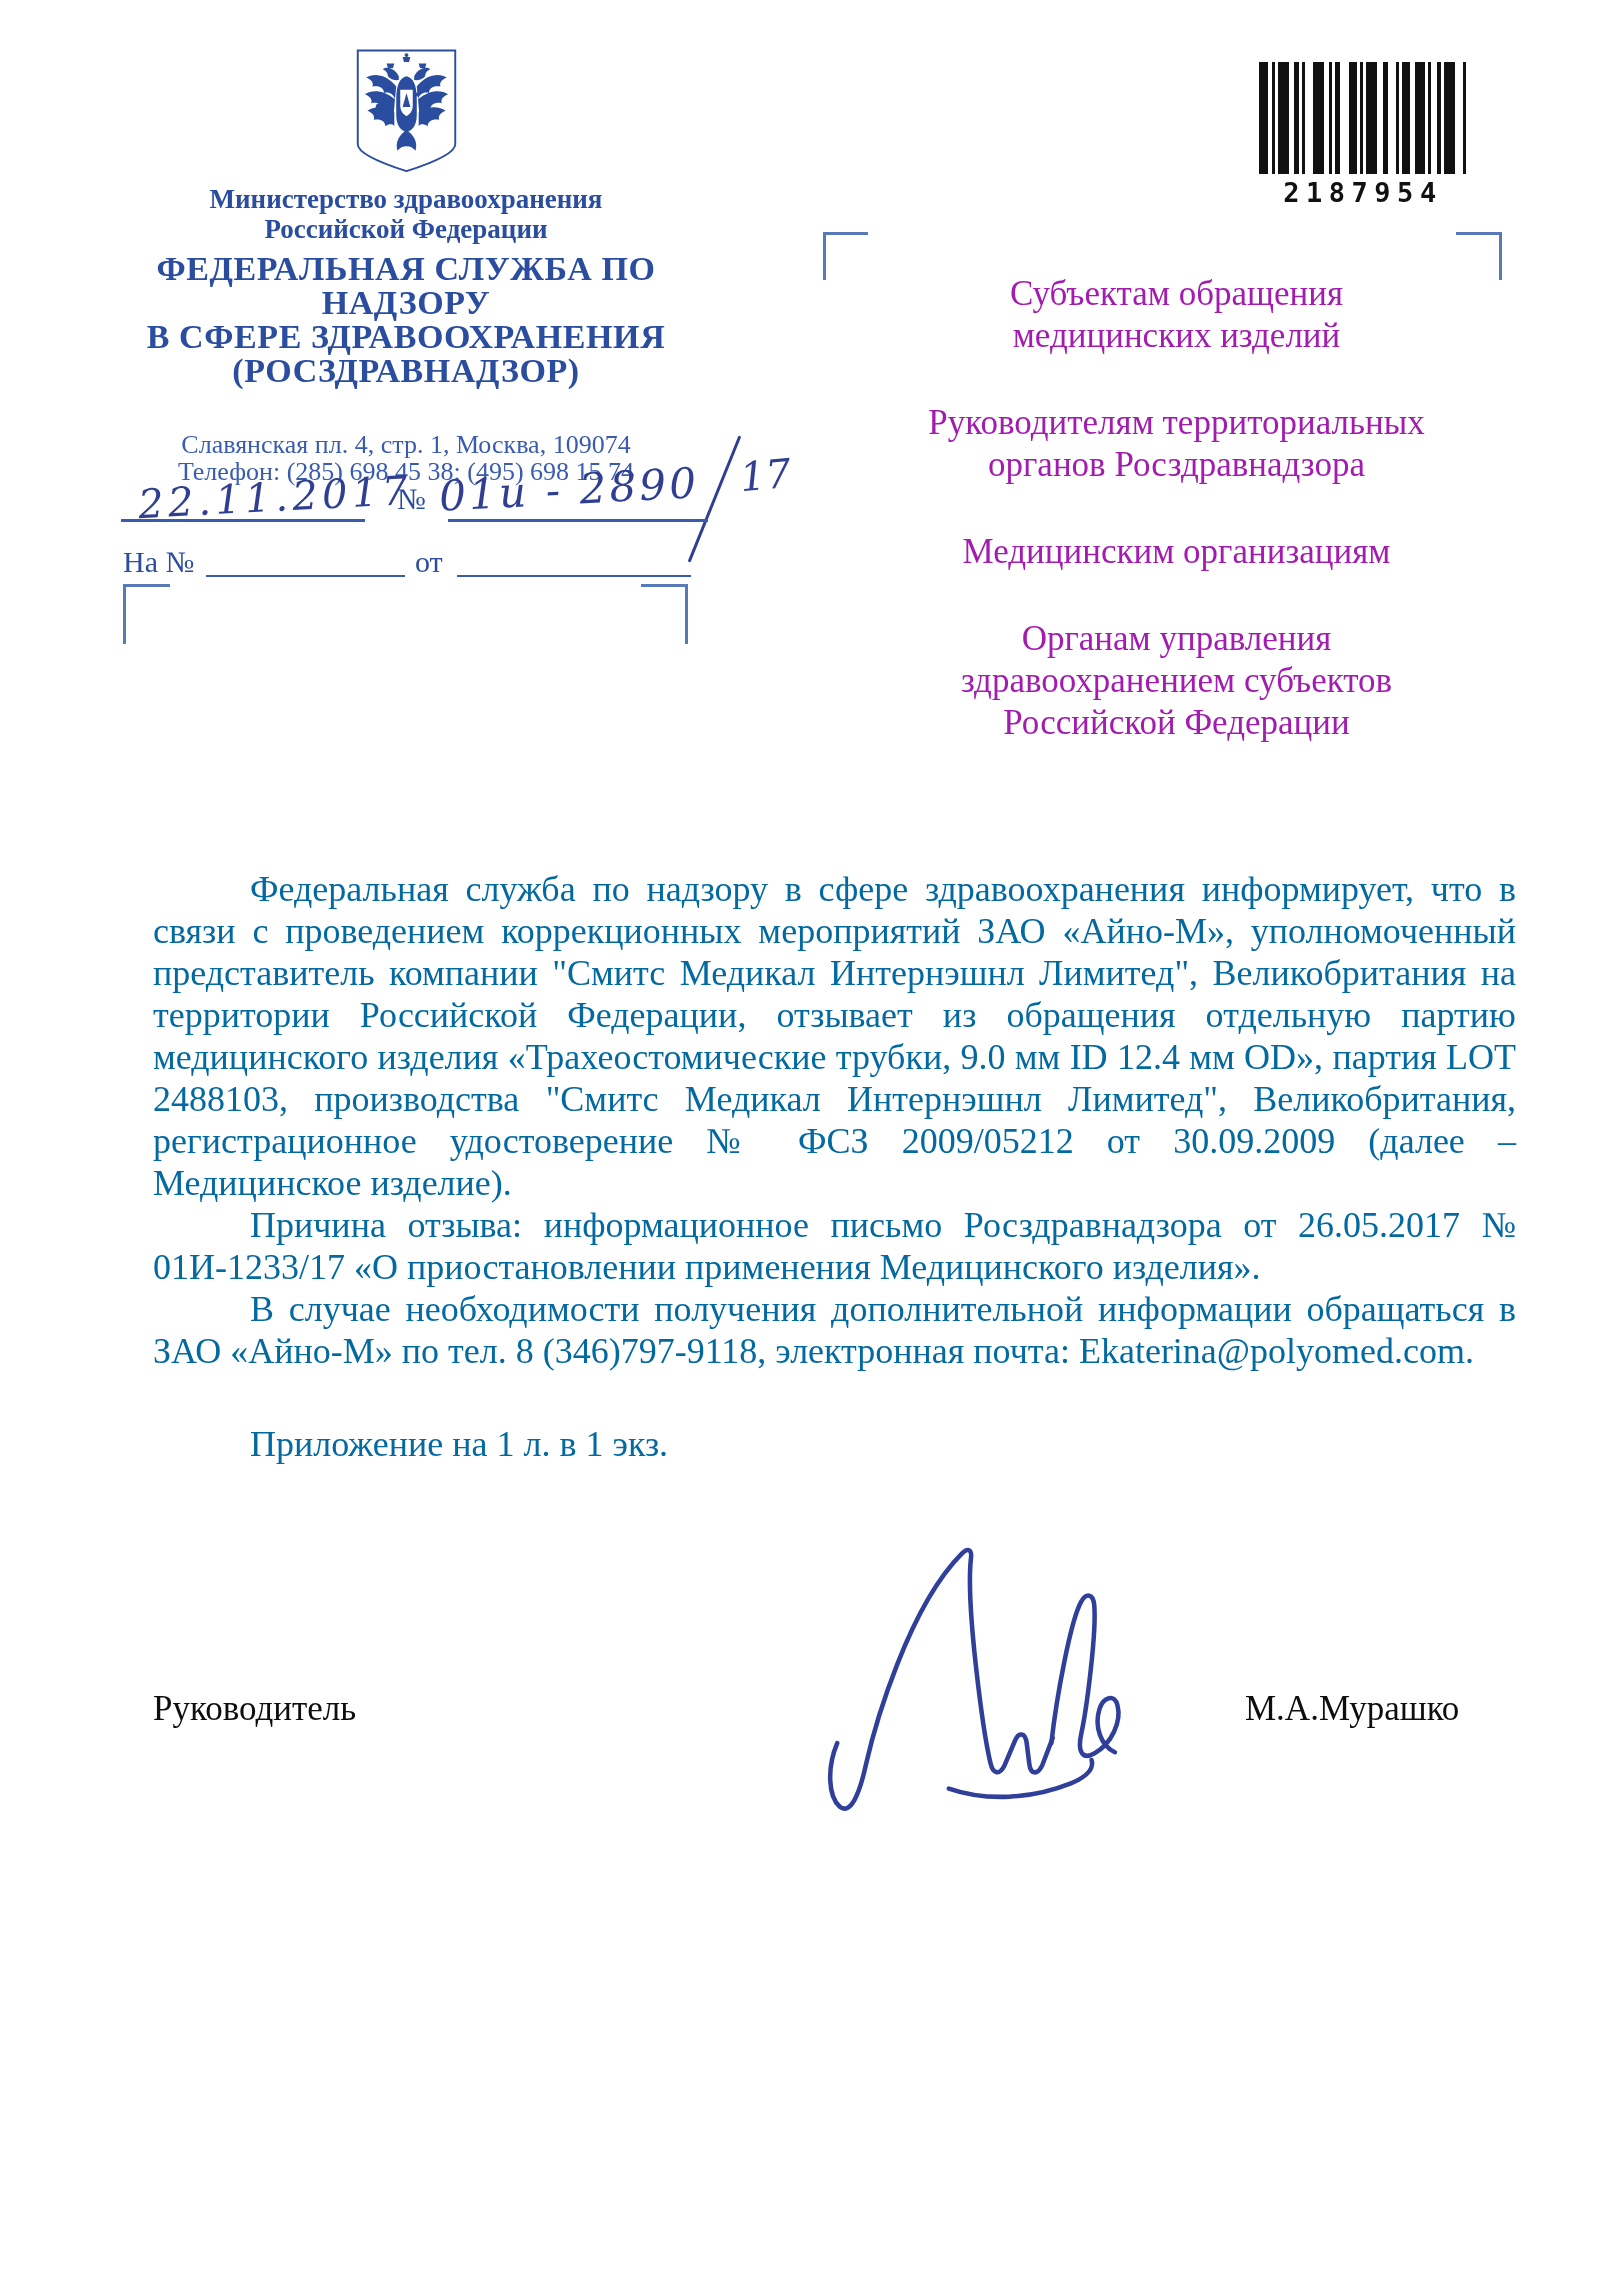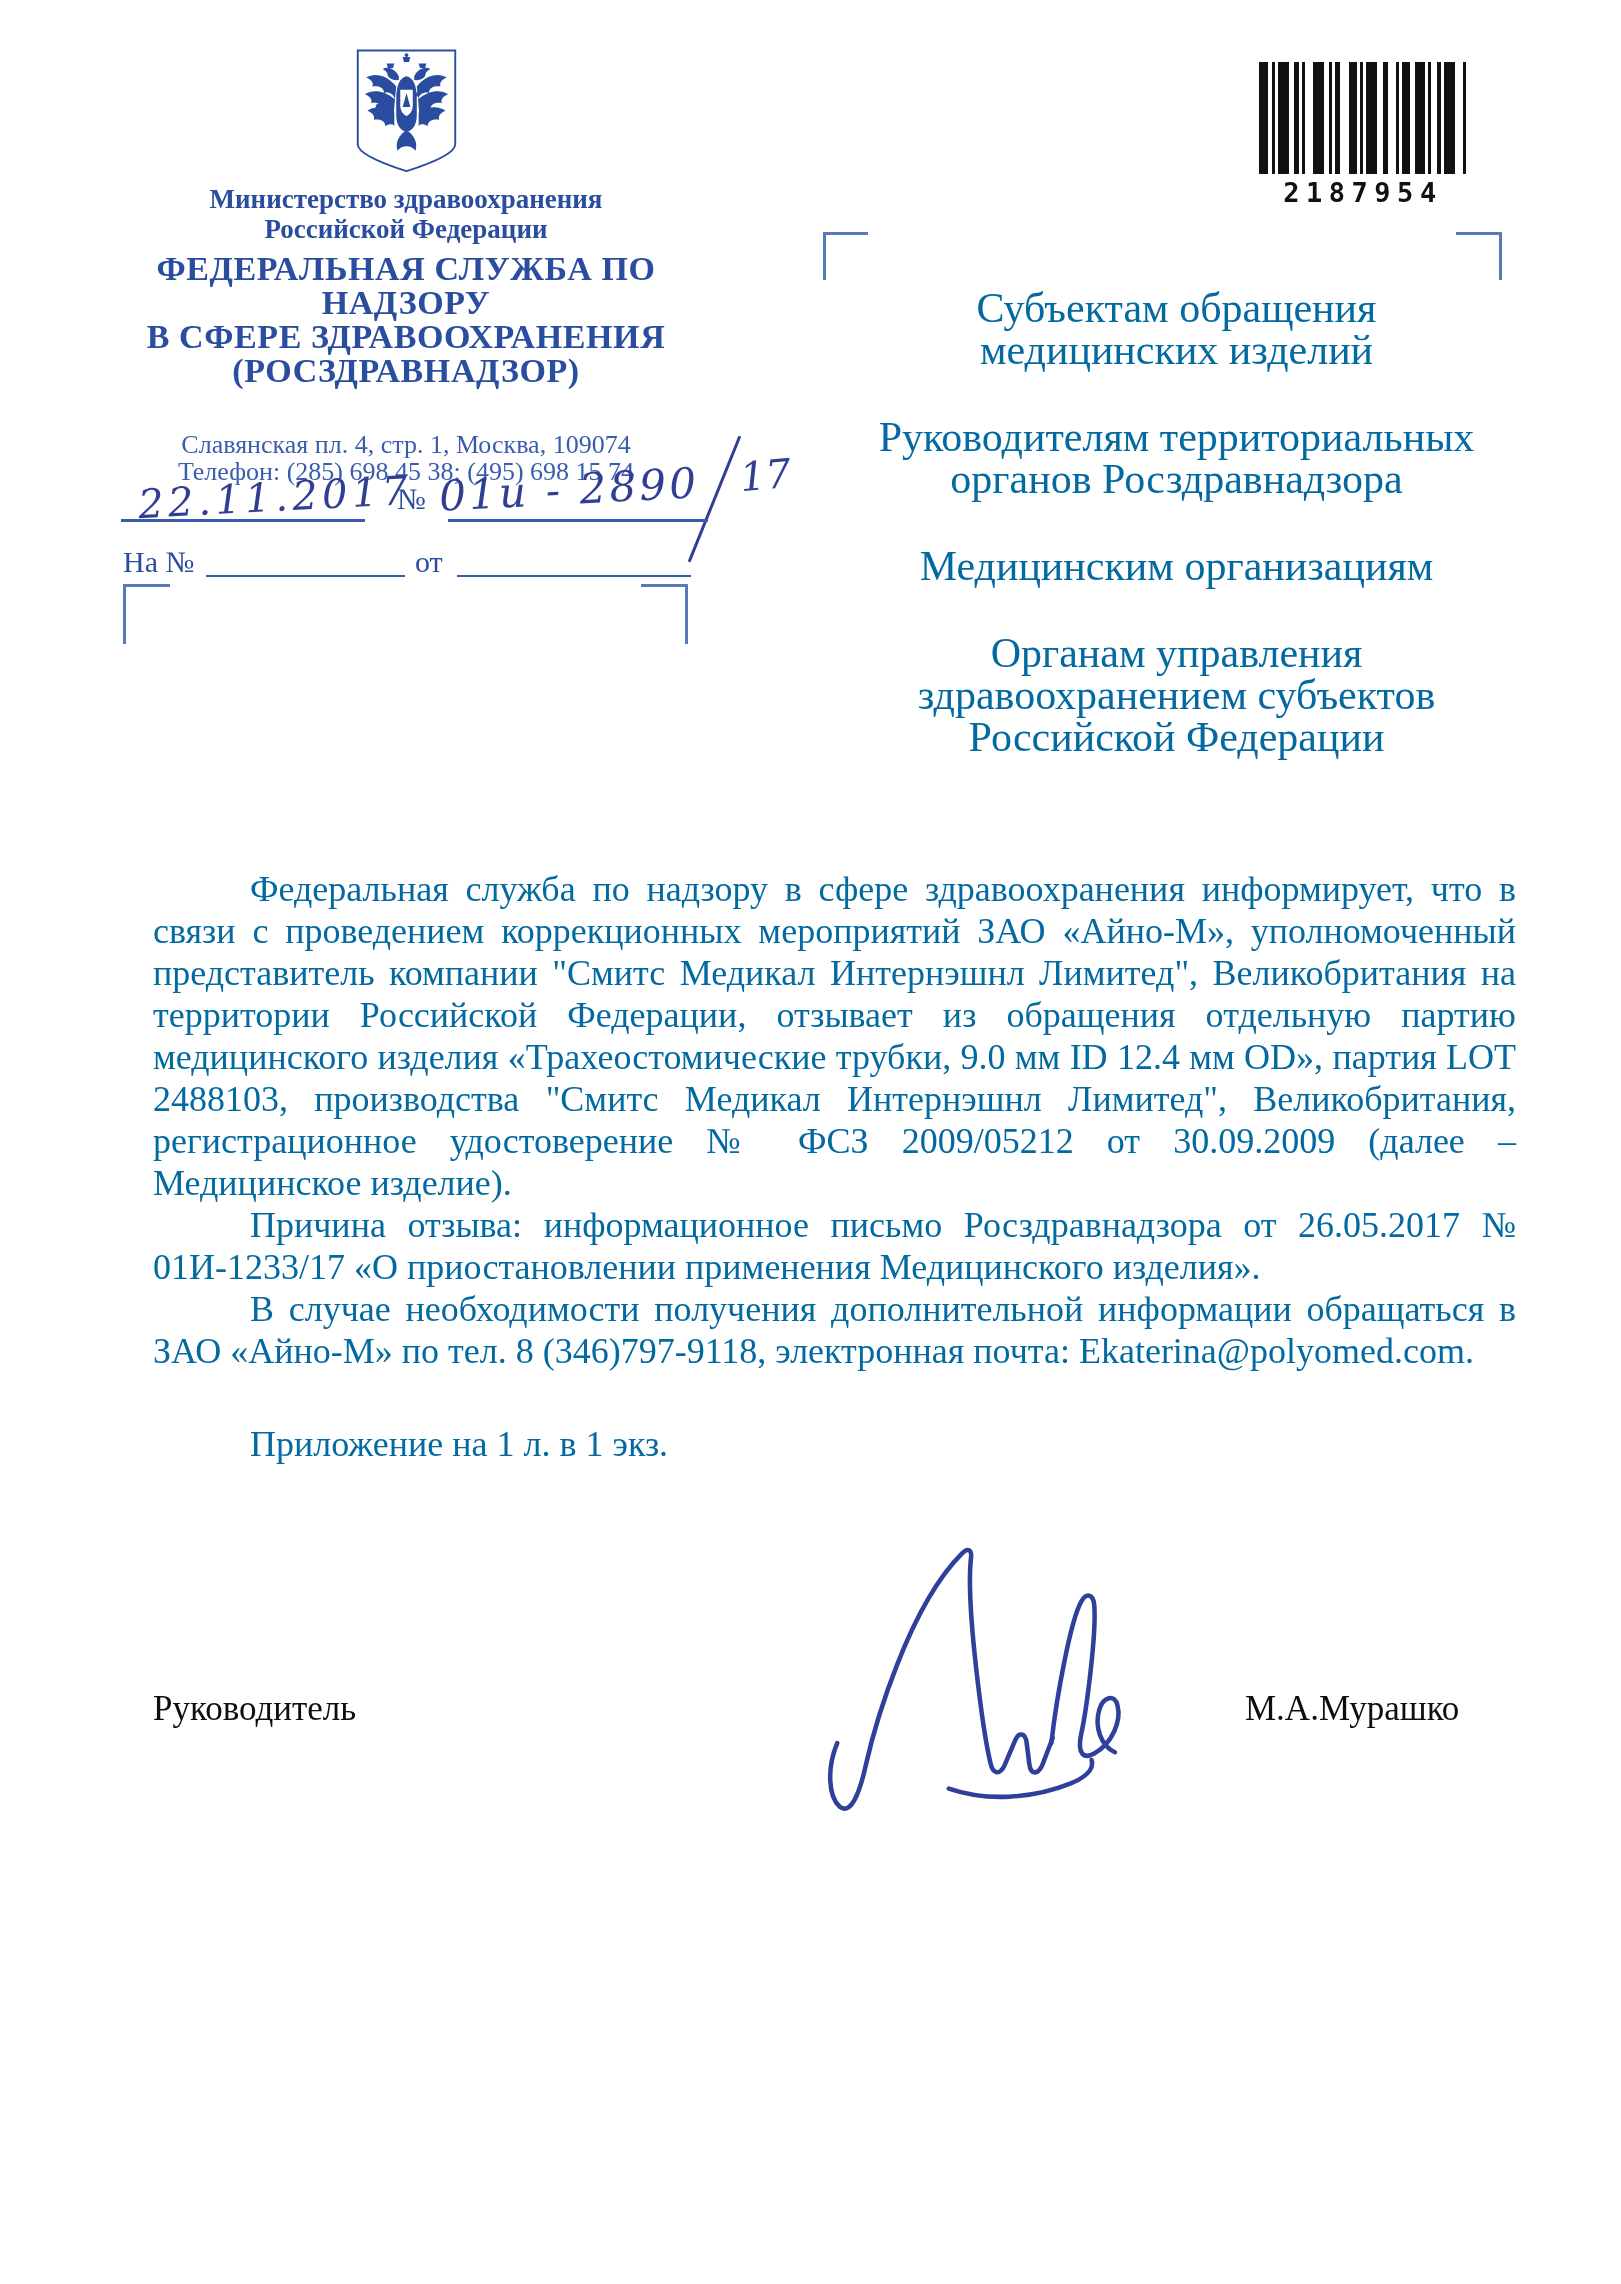--- a/index.html
+++ b/index.html
@@ -35,21 +35,21 @@
   
   .crn{position:absolute;background:#587ab8;}
   
   .subject{position:absolute;left:198px;top:649px;width:519px;text-align:center;font-size:31px;color:#111;}
   
   .barcode-wrap{position:absolute;left:1259px;top:62px;width:208px;text-align:center;}
   .bars{height:112px;display:flex;align-items:stretch;overflow:hidden;}
   .bars div{background:#111;height:100%;flex:0 0 auto;}
   .barcode-num{margin-top:2.6px;font-family:"DejaVu Sans Mono", monospace;font-weight:bold;font-size:27px;letter-spacing:6.5px;color:#111;}
   
-  .recipients{position:absolute;left:832px;top:287px;width:689px;text-align:center;font-size:42px;line-height:42px;color:#0369a1;}
+  .recipients{position:absolute;left:832px;top:273px;width:689px;text-align:center;font-size:35px;line-height:42px;color:#a21caf;}
   .recipient-group{margin-bottom:45px;}
   
   .body-text{position:absolute;left:153px;top:868px;width:1363px;font-size:36px;line-height:42px;text-align:justify;color:#0369a1;}
   .body-text p{margin:0;text-indent:97px;}
   .attachment{margin-top:51px !important;text-align:left;}
   
   .sig-title{position:absolute;left:153px;top:1689px;font-size:35px;color:#0e0e0e;}
   .sig-name{position:absolute;left:1245px;top:1689px;font-size:35px;color:#0e0e0e;text-align:center;}
   .sig-svg{position:absolute;left:798px;top:1529px;width:338px;height:292px;}
 </style>

